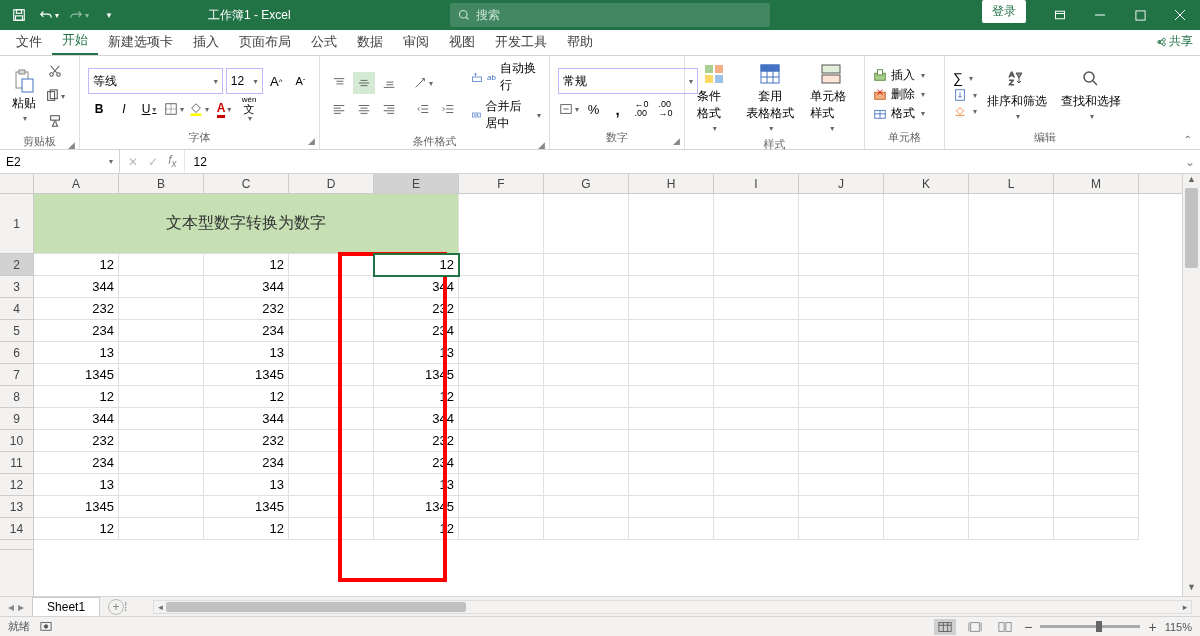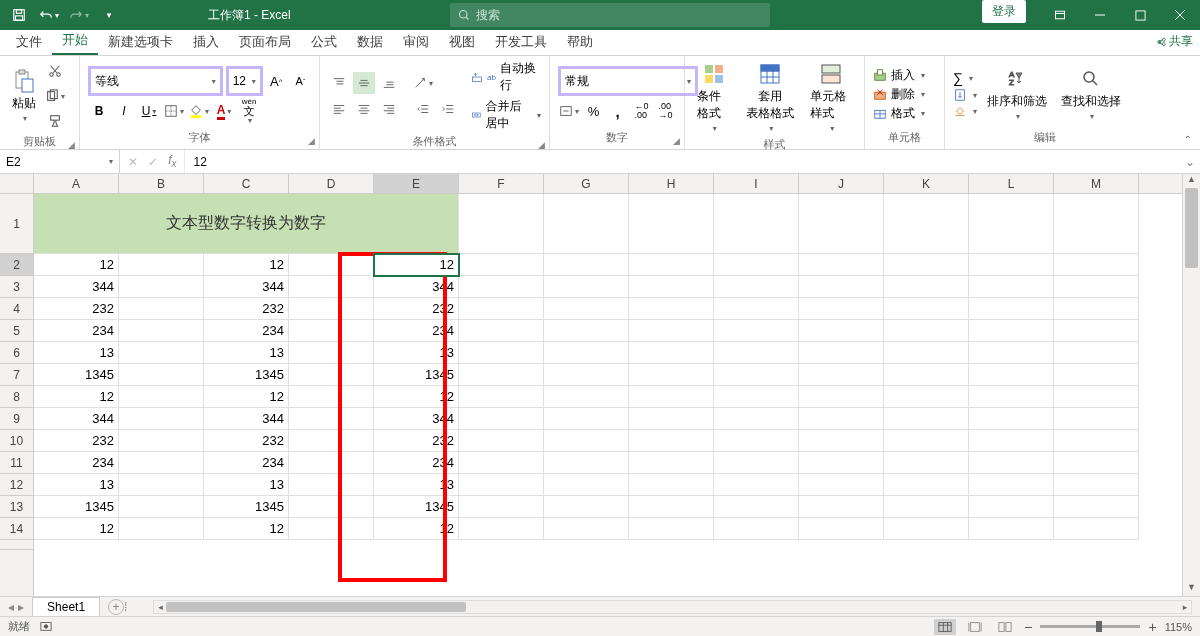--- a/index.html
+++ b/index.html
@@ -25,21 +25,21 @@
 .ribbon { height: 94px; background: #fff; border-bottom: 1px solid #d4d4d4; display: flex; font-size: 12px; position: relative; }
 .grp { border-right: 1px solid #e1e1e1; padding: 4px 8px 2px; display: flex; flex-direction: column; justify-content: space-between; }
 .grp-body { flex: 1; display: flex; align-items: center; gap: 4px; }
 .grp-label { text-align: center; font-size: 11px; color: #666; padding: 2px 0; position: relative; }
 .grp-label .launcher { position: absolute; right: -4px; bottom: 1px; font-size: 9px; color: #888; }
 .btn-lg { display: flex; flex-direction: column; align-items: center; gap: 2px; padding: 2px 4px; font-size: 12px; }
 .ico-lg { width: 24px; height: 24px; display: inline-flex; align-items: center; justify-content: center; font-size: 18px; }
 .dd { font-size: 8px; color: #666; margin-left: 2px; }
 .font-row1, .font-row2, .align-row { display: flex; align-items: center; gap: 3px; }
 .font-stack { display: flex; flex-direction: column; gap: 4px; }
-.font-select { border: 3px solid #c4b5fd; height: 22px; padding: 12px 4px; font-size: 12px; display: flex; align-items: center; justify-content: space-between; }
+.font-select { border: 1px solid #c4b5fd; height: 22px; padding: 12px 4px; font-size: 12px; display: flex; align-items: center; justify-content: space-between; }
 .small-btn { width: 22px; height: 22px; display: flex; align-items: center; justify-content: center; border: 1px solid transparent; }
 .cell-stack { display: flex; flex-direction: column; gap: 2px; font-size: 12px; }
 .cell-row { display: flex; align-items: center; gap: 4px; }
 .collapse-ribbon { position: absolute; right: 8px; bottom: 4px; font-size: 10px; color: #666; }
 
 
 .fbar { height: 24px; border-bottom: 1px solid #d4d4d4; display: flex; align-items: stretch; font-size: 12px; }
 .namebox { width: 120px; border-right: 1px solid #d4d4d4; display: flex; align-items: center; padding: 0 6px; justify-content: space-between; }
 .fbtns { display: flex; align-items: center; padding: 0 8px; gap: 10px; color: #888; border-right: 1px solid #e8e8e8; }
 .formula-input { flex: 1; padding: 0 8px; display: flex; align-items: center; }

